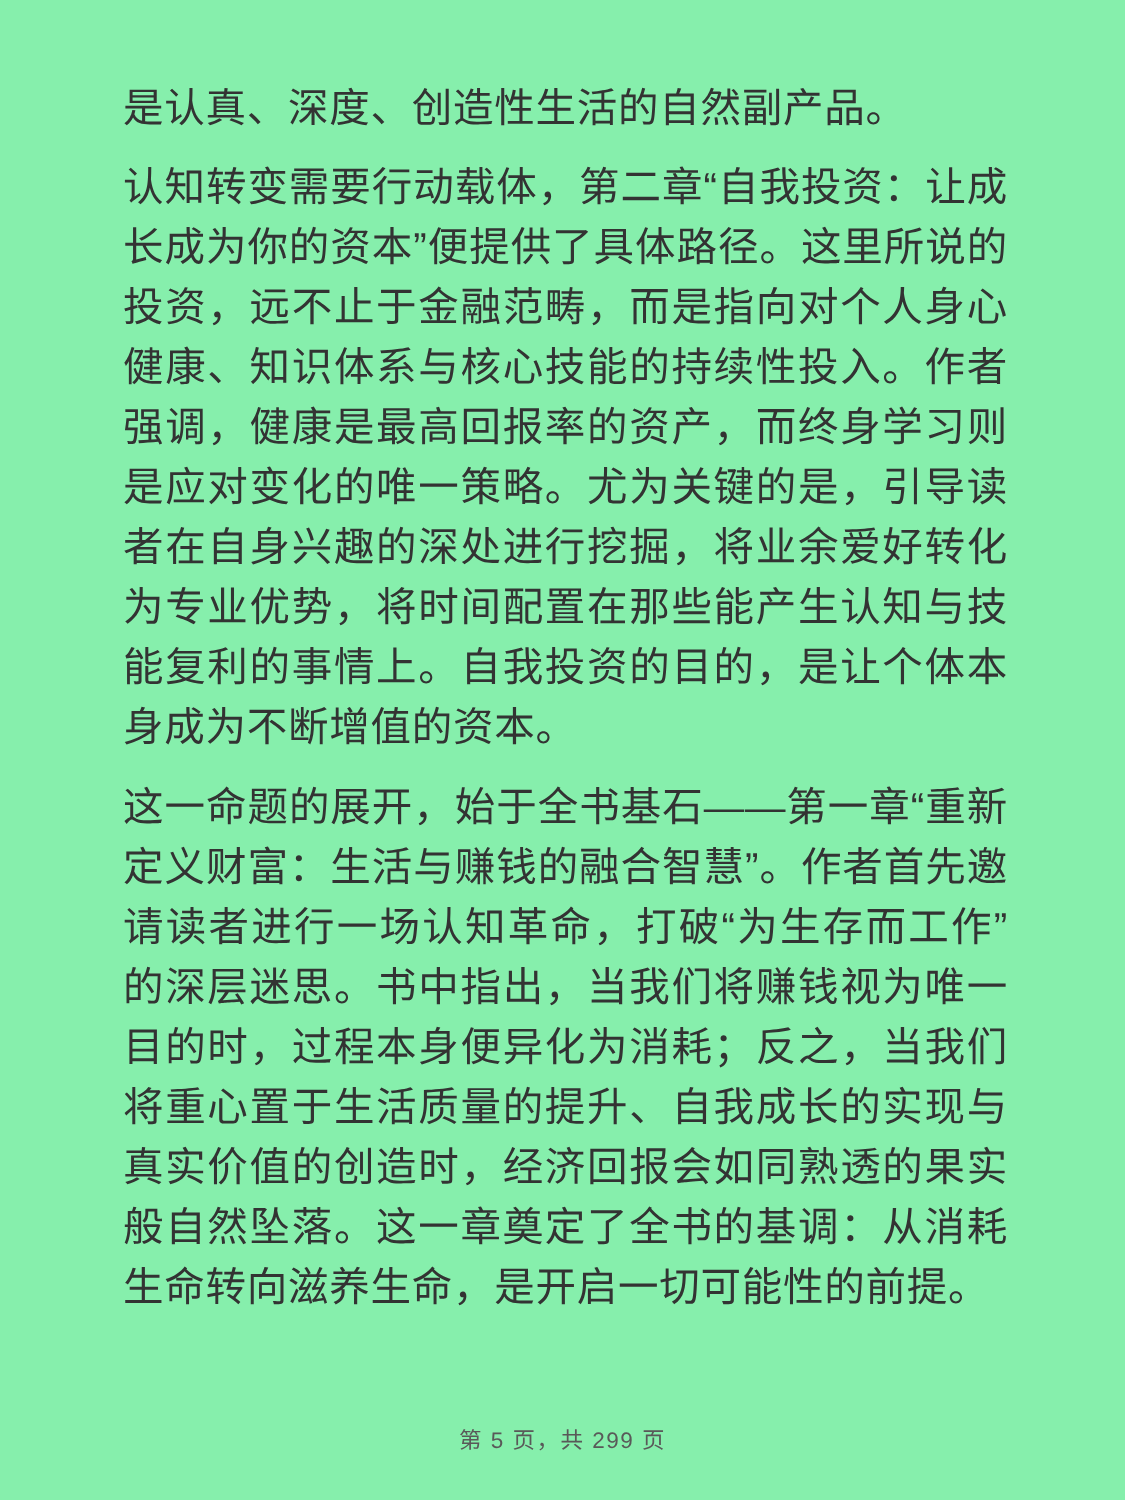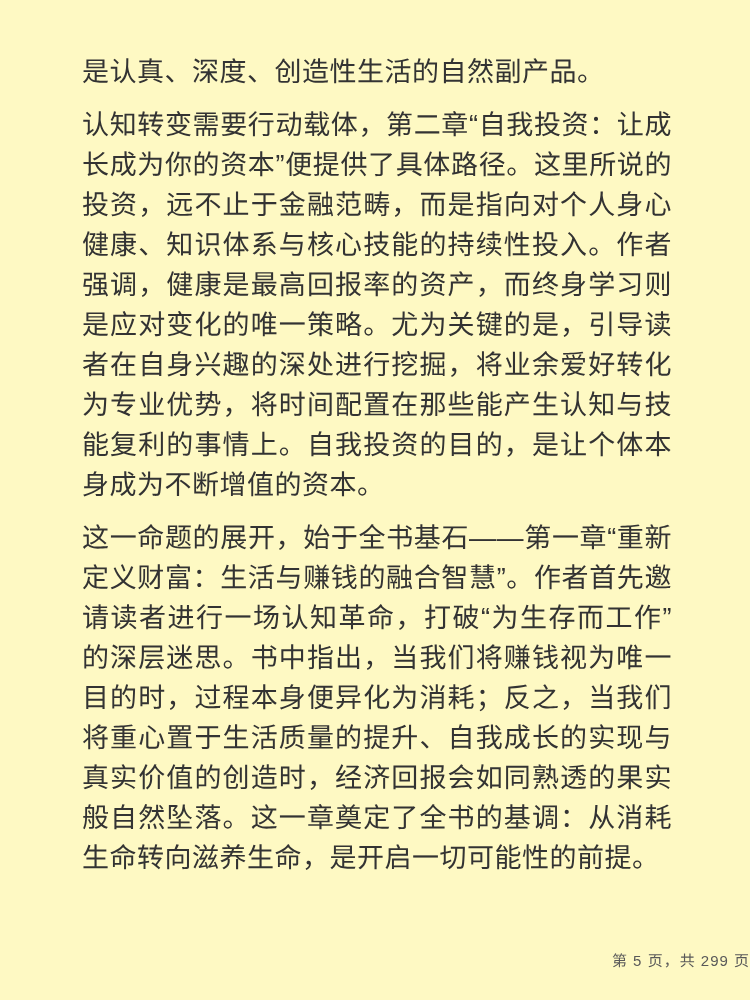--- a/index.html
+++ b/index.html
@@ -11,21 +11,21 @@
     height: 1000px;
     background: #ffffff;
     position: relative;
     overflow: hidden;
     font-family: "Liberation Sans", "DejaVu Sans", sans-serif;
   }
   .page {
     width: 750px;
     height: 1000px;
     position: relative;
-    background: #fef9c3;
+    background: #86efac;
   }
   .content {
     position: absolute;
     top: 52px;
     left: 82px;
     width: 590px;
     color: #333333;
     font-size: 27px;
     line-height: 40px;
     text-align: justify;
@@ -33,21 +33,21 @@
   }
   .content p {
     margin: 0 0 13px 0;
     padding: 0;
   }
   .footer {
     position: absolute;
     left: 0;
     right: 0;
     bottom: 30px;
-    text-align: right;
+    text-align: center;
     font-size: 15px;
     line-height: 18px;
     color: #595959;
     letter-spacing: 1px;
   }
 </style>
 </head>
 <body>
 
 <div class="page">

